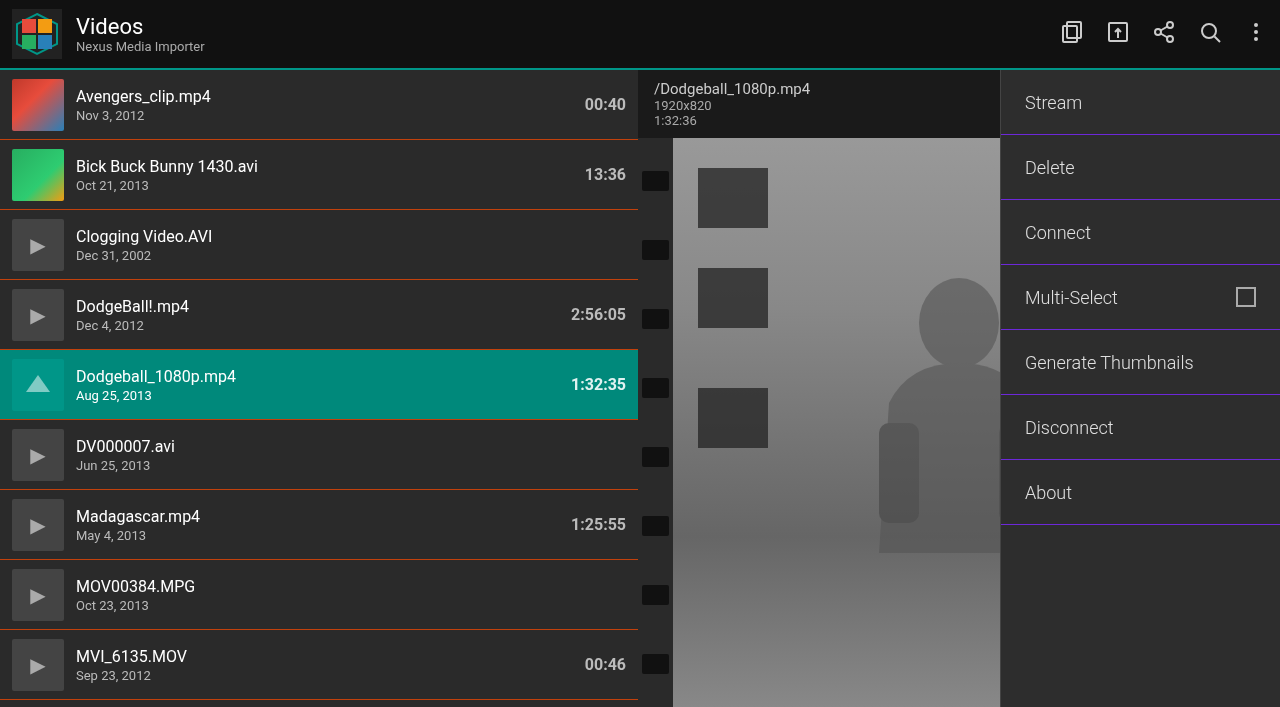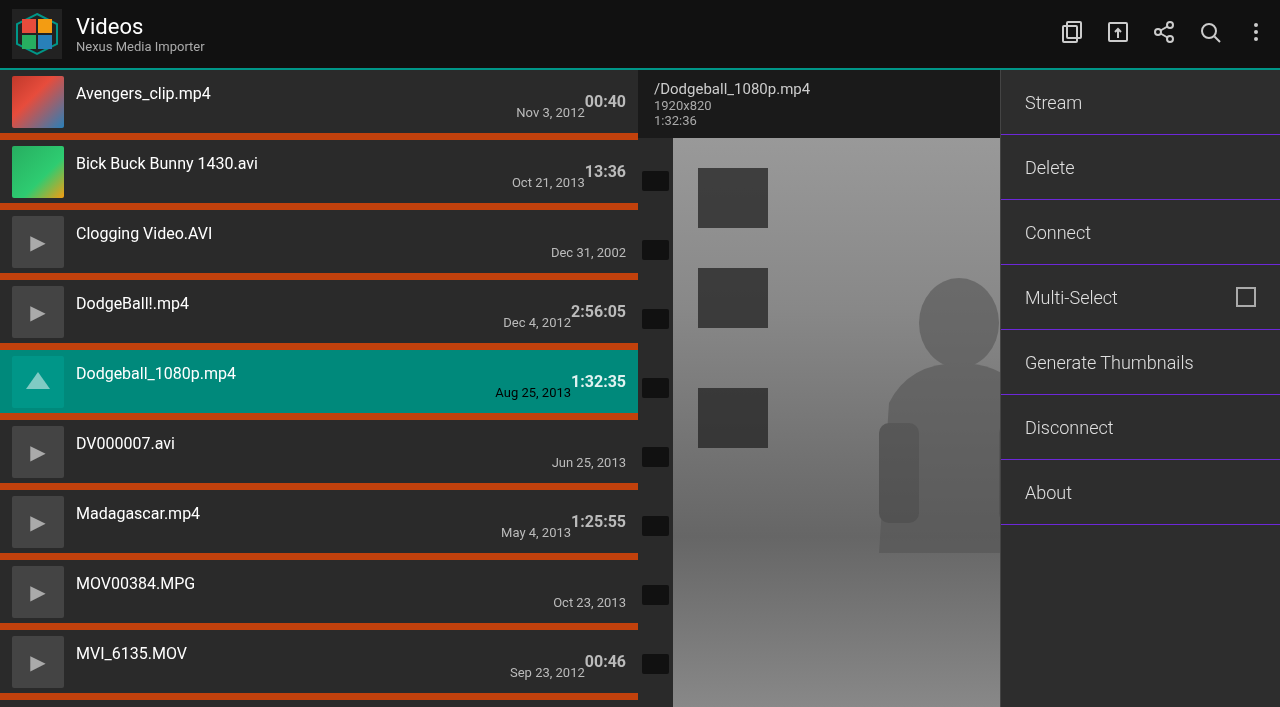--- a/index.html
+++ b/index.html
@@ -62,21 +62,21 @@
       width: 638px;
       background: #2a2a2a;
       overflow-y: auto;
       flex-shrink: 0;
     }
     .file-item {
       display: flex;
       align-items: center;
       padding: 12px 12px;
       height: 70px;
-      border-bottom: 7px solid #c2410c;
+      border-bottom: 1px solid #c2410c;
       cursor: pointer;
     }
     .file-item.selected {
       background: #00897b;
     }
     .file-thumb {
       width: 52px;
       height: 52px;
       background: #444;
       margin-right: 12px;
@@ -100,24 +100,23 @@
     }
     .file-name {
       font-size: 16px;
       color: #fff;
       font-weight: 400;
     }
     .file-date {
       font-size: 13px;
       color: #bbb;
       margin-top: 2px;
-      text-align: right;
     }
     .file-item.selected .file-date {
-      color: #000000;
+      color: #ffffff;
     }
     .file-duration {
       font-size: 16px;
       color: #bbb;
       font-weight: bold;
     }
     .file-item.selected .file-duration {
       color: #e0f2f1;
     }
 

